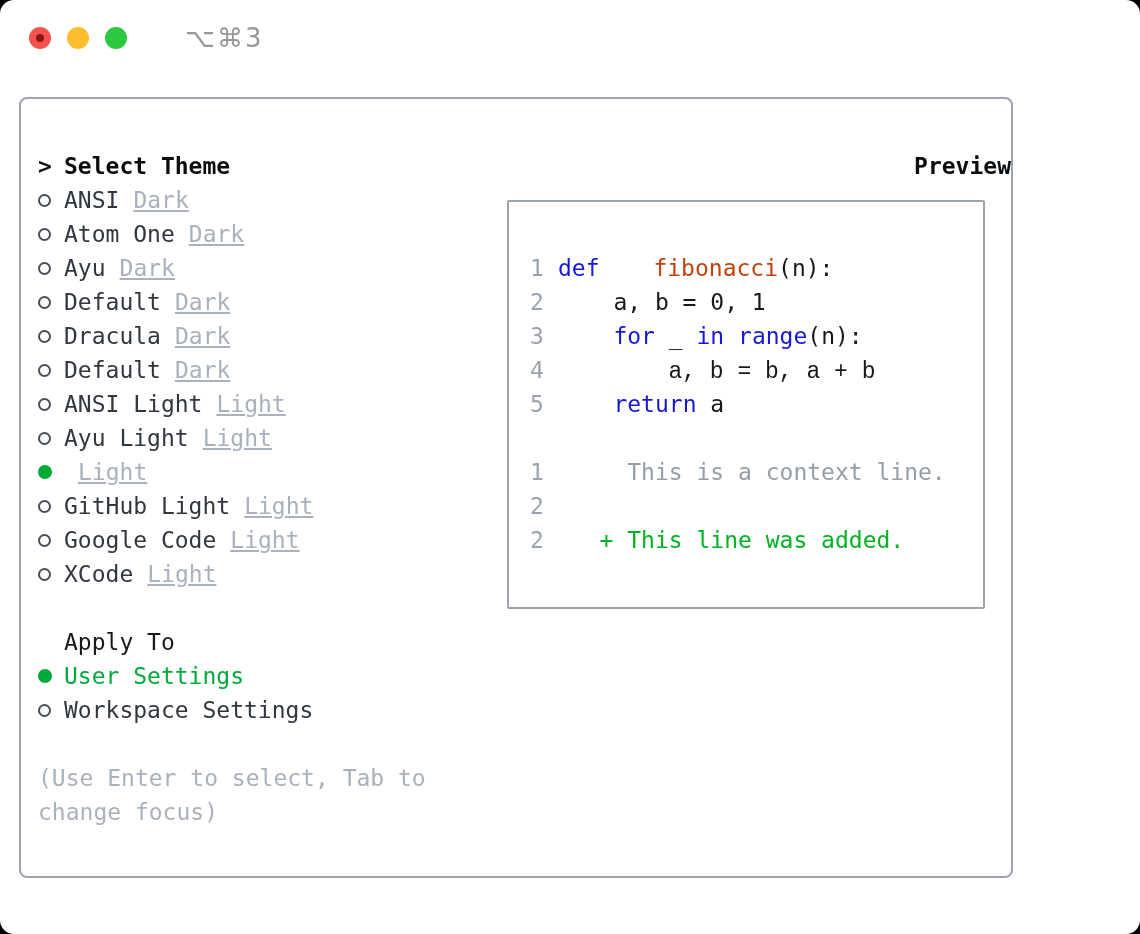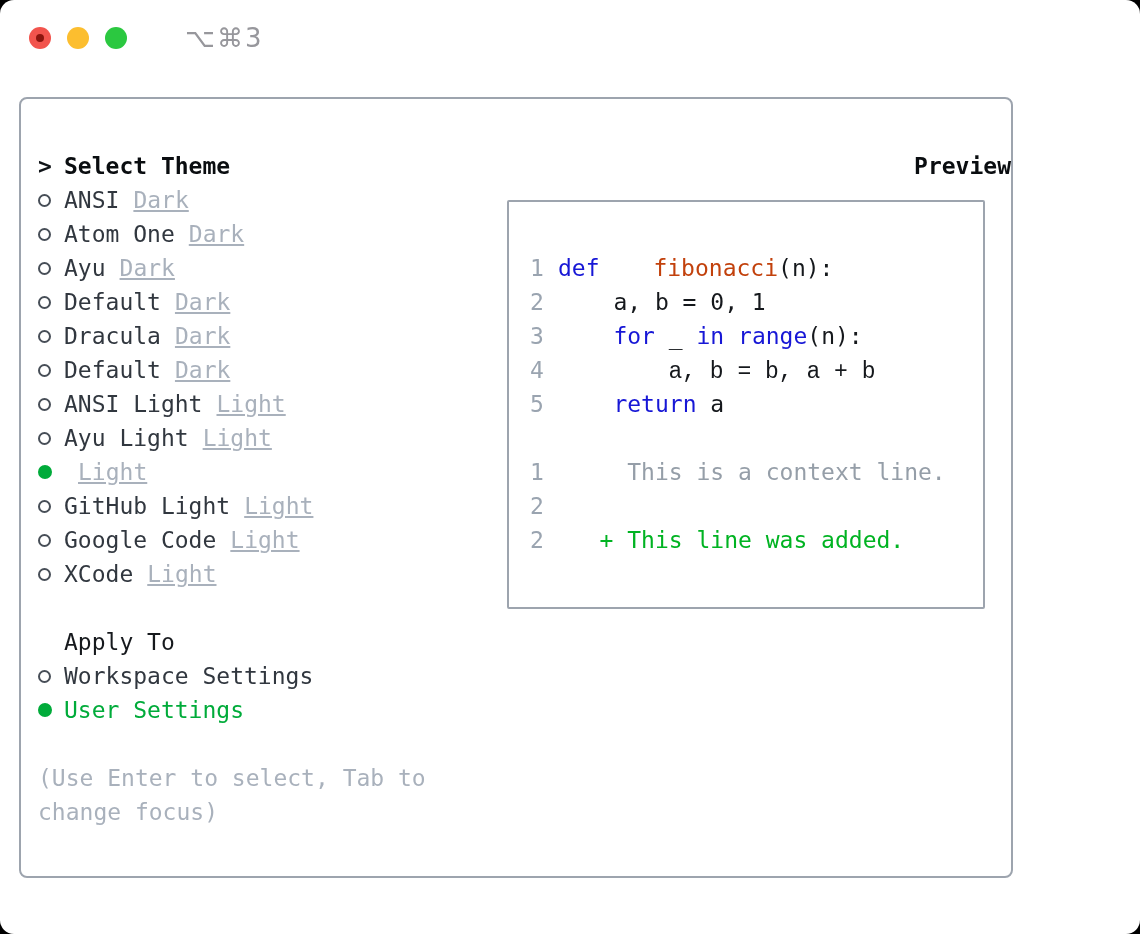--- a/index.html
+++ b/index.html
@@ -162,31 +162,31 @@
           </div>
 
         <div class="spacer"></div>
 
         <div class="row">
           <span class="marker"></span>
           <span class="apply-label">Apply To</span>
         </div>
 
         <div id="apply-list">
+            <div class="row selected">
+              <span class="marker">
+                <span class="radio on"></span>
+              </span>
+              <span class="t-name">User Settings</span>
+            </div>
             <div class="row">
               <span class="marker">
                 <span class="radio"></span>
               </span>
               <span class="t-name">Workspace Settings</span>
-            </div>
-            <div class="row selected">
-              <span class="marker">
-                <span class="radio on"></span>
-              </span>
-              <span class="t-name">User Settings</span>
             </div>
           </div>
 
         <div class="spacer"></div>
 
         <div class="hint">(Use Enter to select, Tab to change focus)</div>
       </div>
 
       <div class="right-col">
         <div class="preview-heading">Preview</div>

